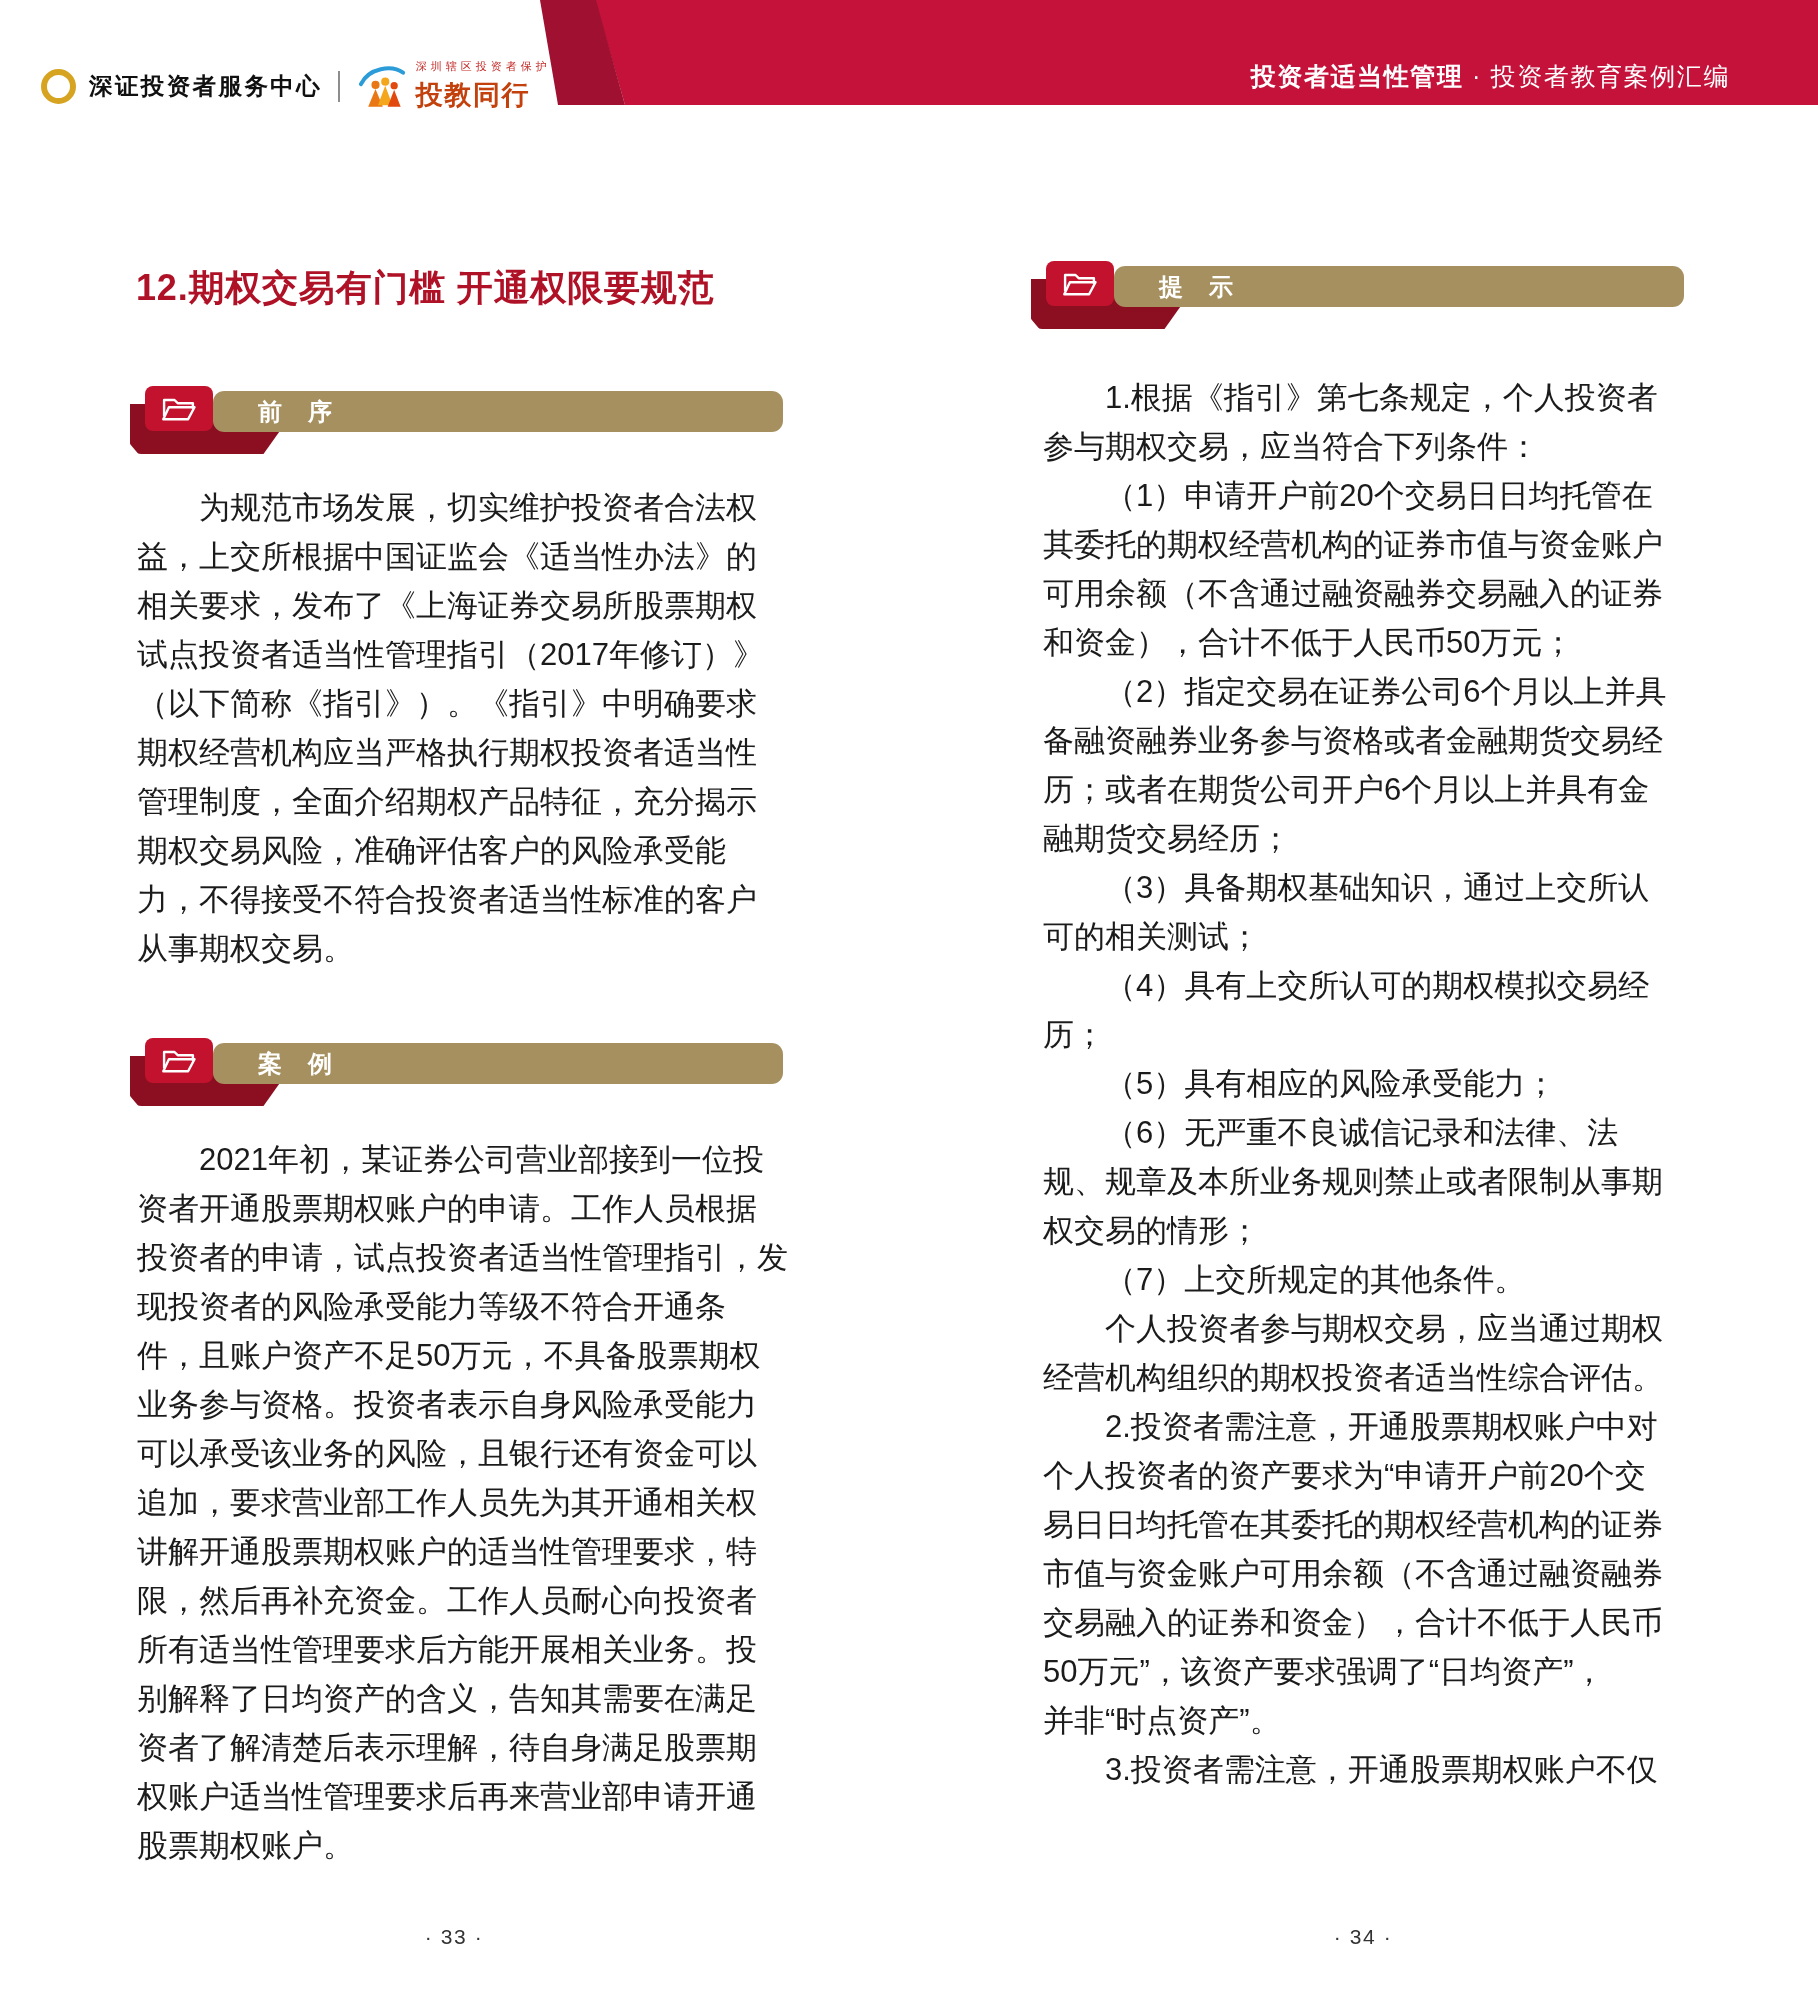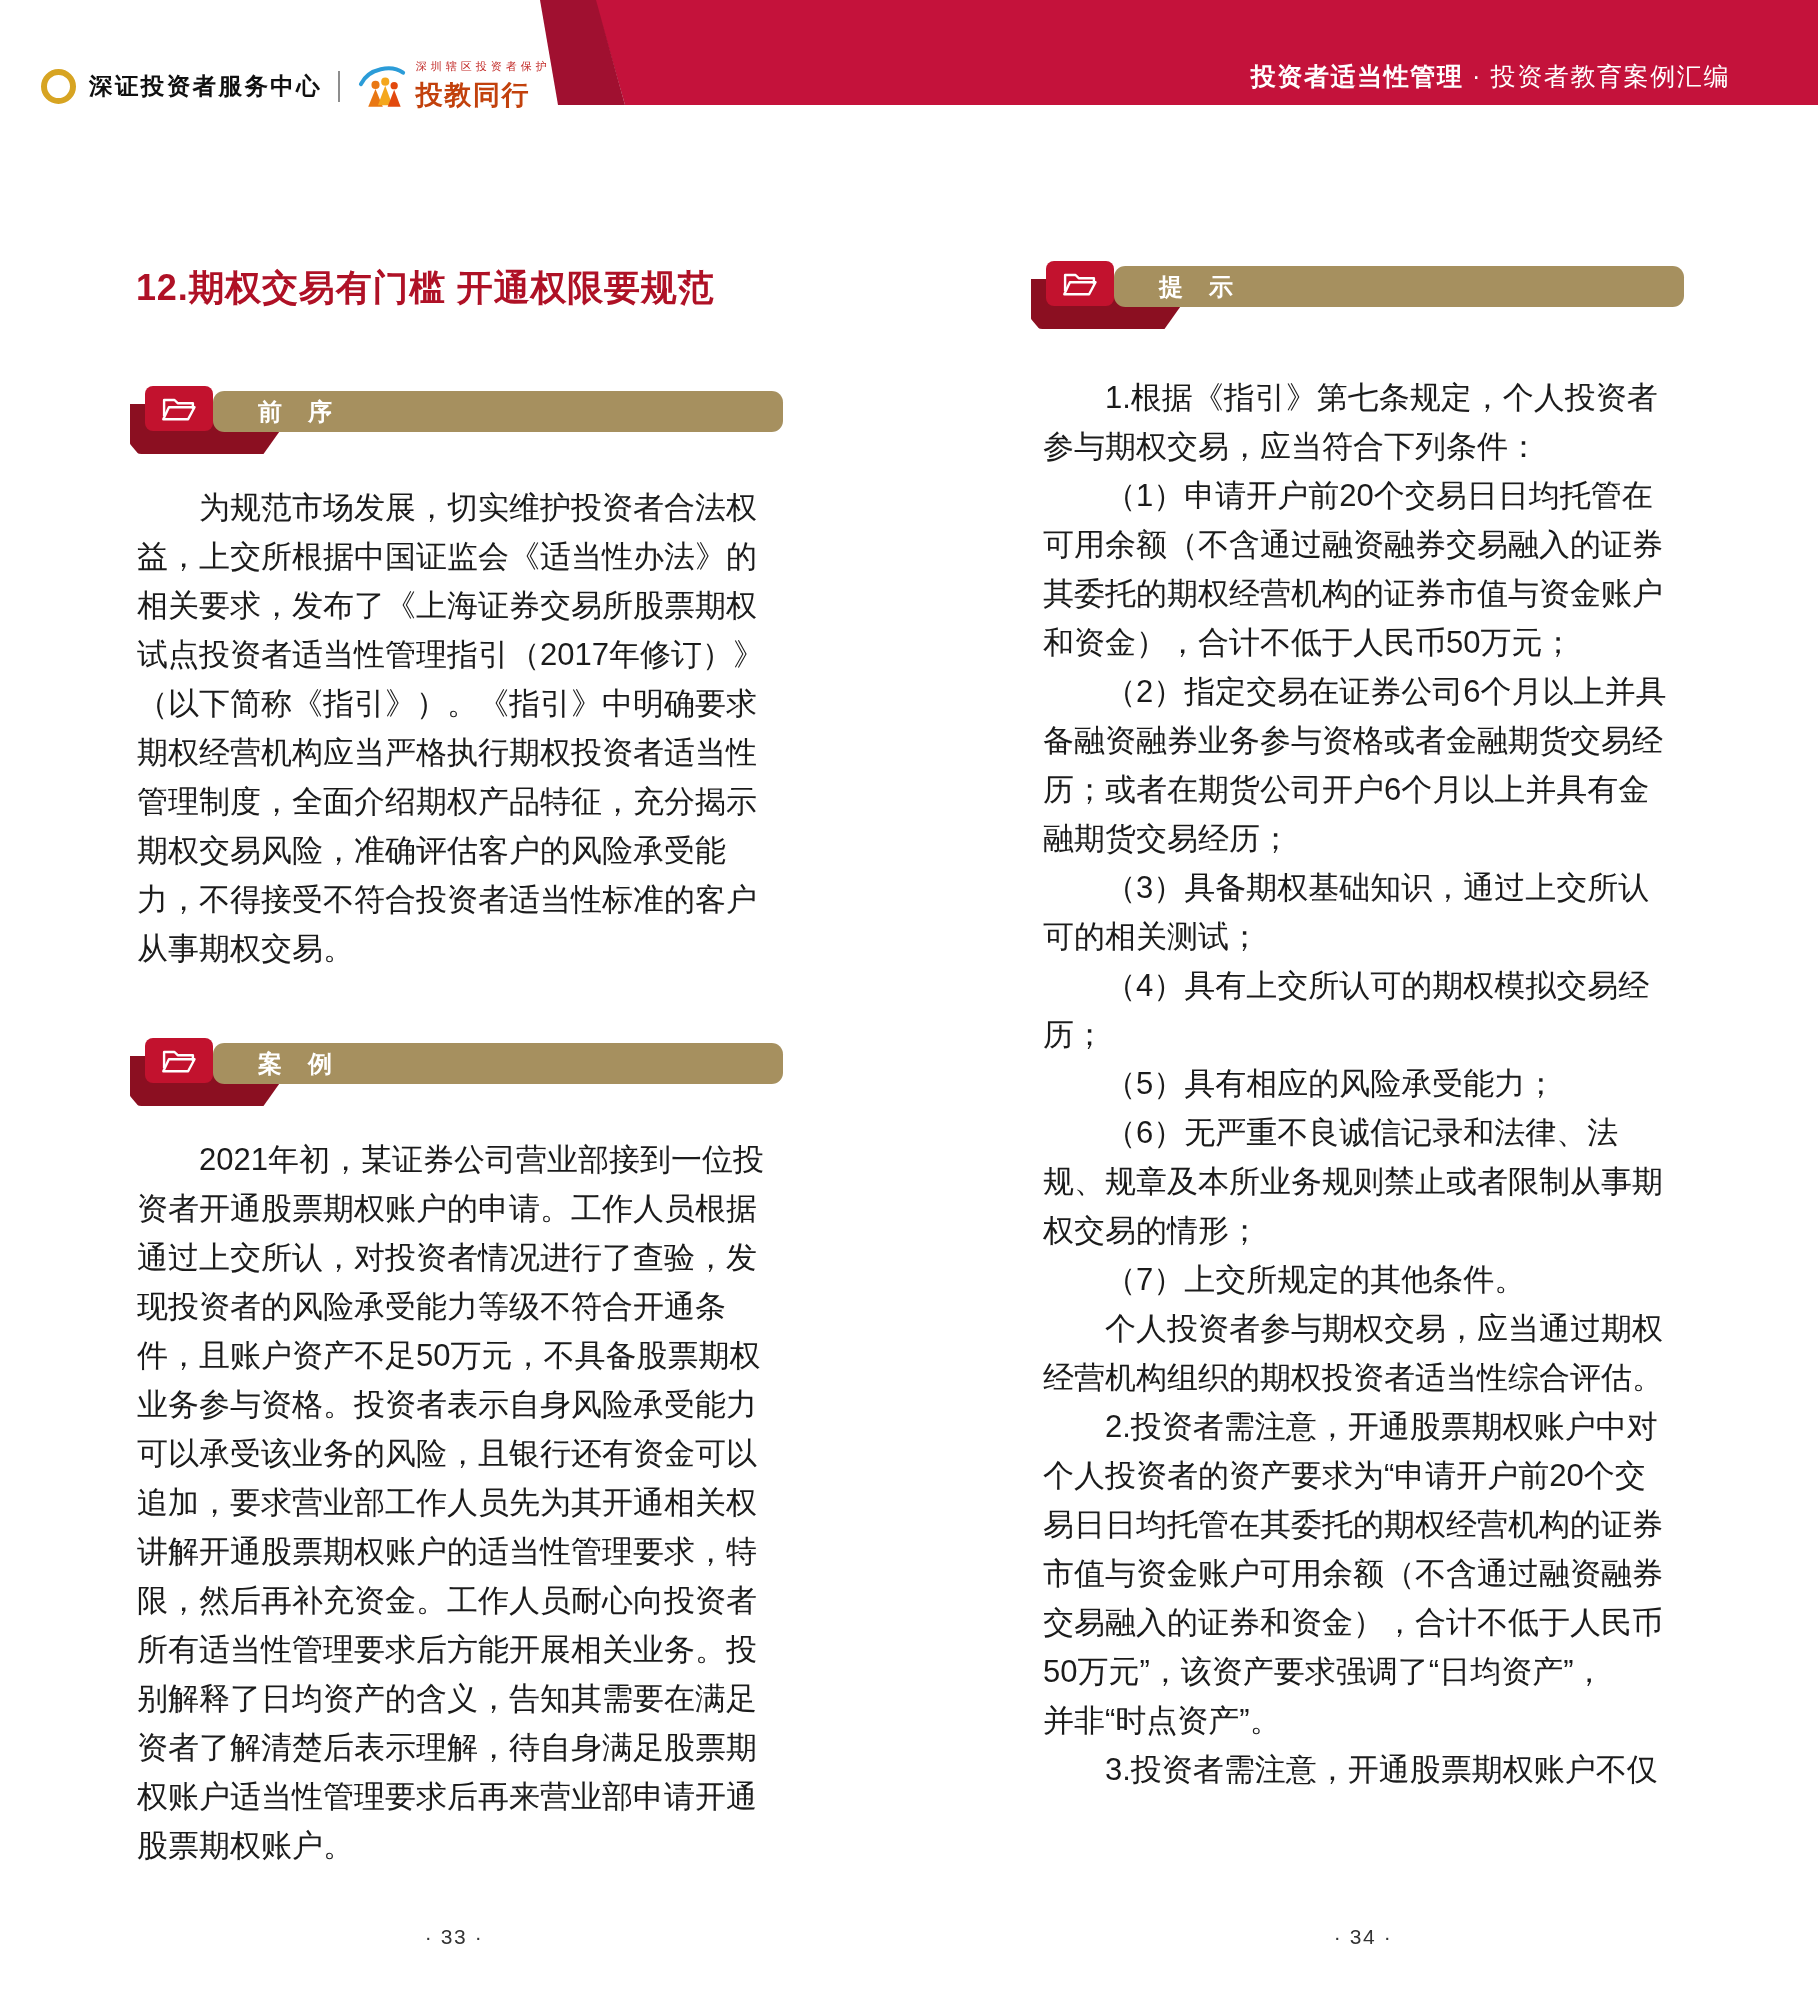--- a/index.html
+++ b/index.html
@@ -110,21 +110,21 @@
         <path d="M6 30 V10 h13 l4 4 h19 v7" fill="none" stroke="#ffffff" stroke-width="3" stroke-linejoin="round"></path>
         <path d="M12 19 h32 l-8 15 H5 z" fill="none" stroke="#ffffff" stroke-width="3" stroke-linejoin="round"></path>
       </svg>
     </div>
     <div class="seclabel">案 例</div>
   </div>
 
   <div class="textcol" style="left:137px;top:1135px;">
       <div class="tline">　　2021年初，某证券公司营业部接到一位投</div>
       <div class="tline">资者开通股票期权账户的申请。工作人员根据</div>
-      <div class="tline">通过上交所认，对投资者情况进行了查验，发</div>
+      <div class="tline">投资者的申请，试点投资者适当性管理指引，发</div>
       <div class="tline">现投资者的风险承受能力等级不符合开通条</div>
       <div class="tline">件，且账户资产不足50万元，不具备股票期权</div>
       <div class="tline">业务参与资格。投资者表示自身风险承受能力</div>
       <div class="tline">可以承受该业务的风险，且银行还有资金可以</div>
       <div class="tline">追加，要求营业部工作人员先为其开通相关权</div>
       <div class="tline">讲解开通股票期权账户的适当性管理要求，特</div>
       <div class="tline">限，然后再补充资金。工作人员耐心向投资者</div>
       <div class="tline">所有适当性管理要求后方能开展相关业务。投</div>
       <div class="tline">别解释了日均资产的含义，告知其需要在满足</div>
       <div class="tline">资者了解清楚后表示理解，待自身满足股票期</div>
@@ -143,22 +143,22 @@
         <path d="M12 19 h32 l-8 15 H5 z" fill="none" stroke="#ffffff" stroke-width="3" stroke-linejoin="round"></path>
       </svg>
     </div>
     <div class="seclabel">提 示</div>
   </div>
 
   <div class="textcol" style="left:1043px;top:373px;">
       <div class="tline">　　1.根据《指引》第七条规定，个人投资者</div>
       <div class="tline">参与期权交易，应当符合下列条件：</div>
       <div class="tline">　　（1）申请开户前20个交易日日均托管在</div>
+      <div class="tline">其委托的期权经营机构的证券市值与资金账户</div>
       <div class="tline">可用余额（不含通过融资融券交易融入的证券</div>
-      <div class="tline">其委托的期权经营机构的证券市值与资金账户</div>
       <div class="tline">和资金），合计不低于人民币50万元；</div>
       <div class="tline">　　（2）指定交易在证券公司6个月以上并具</div>
       <div class="tline">备融资融券业务参与资格或者金融期货交易经</div>
       <div class="tline">历；或者在期货公司开户6个月以上并具有金</div>
       <div class="tline">融期货交易经历；</div>
       <div class="tline">　　（3）具备期权基础知识，通过上交所认</div>
       <div class="tline">可的相关测试；</div>
       <div class="tline">　　（4）具有上交所认可的期权模拟交易经</div>
       <div class="tline">历；</div>
       <div class="tline">　　（5）具有相应的风险承受能力；</div>

